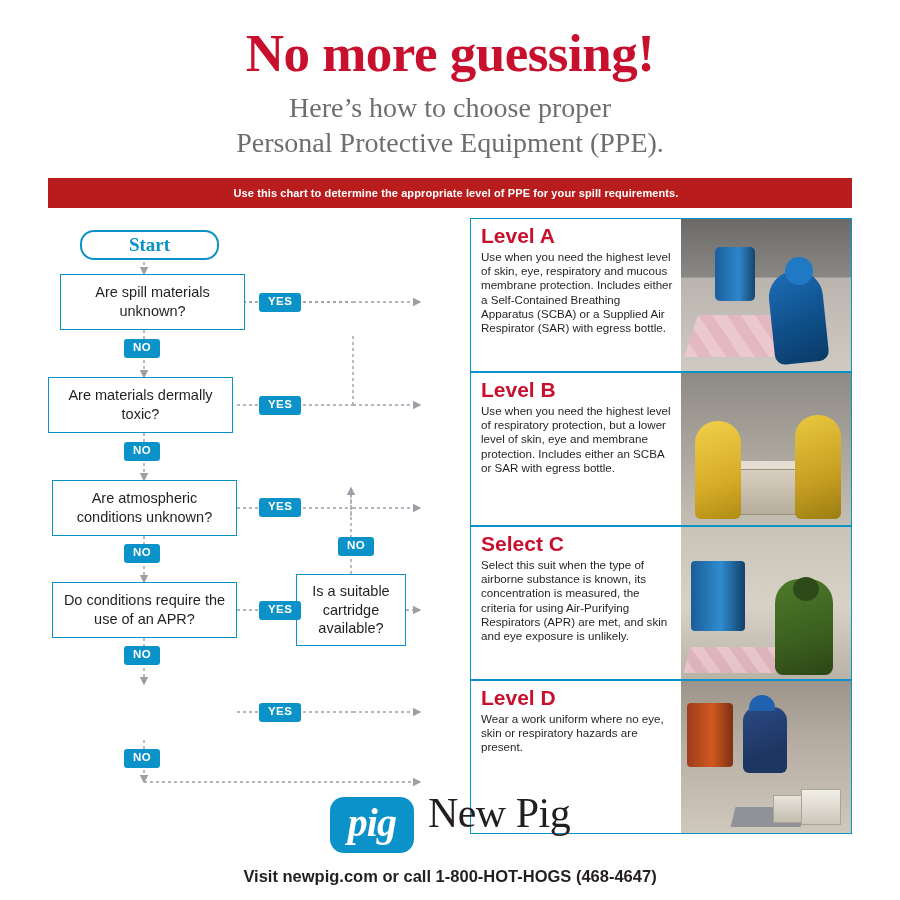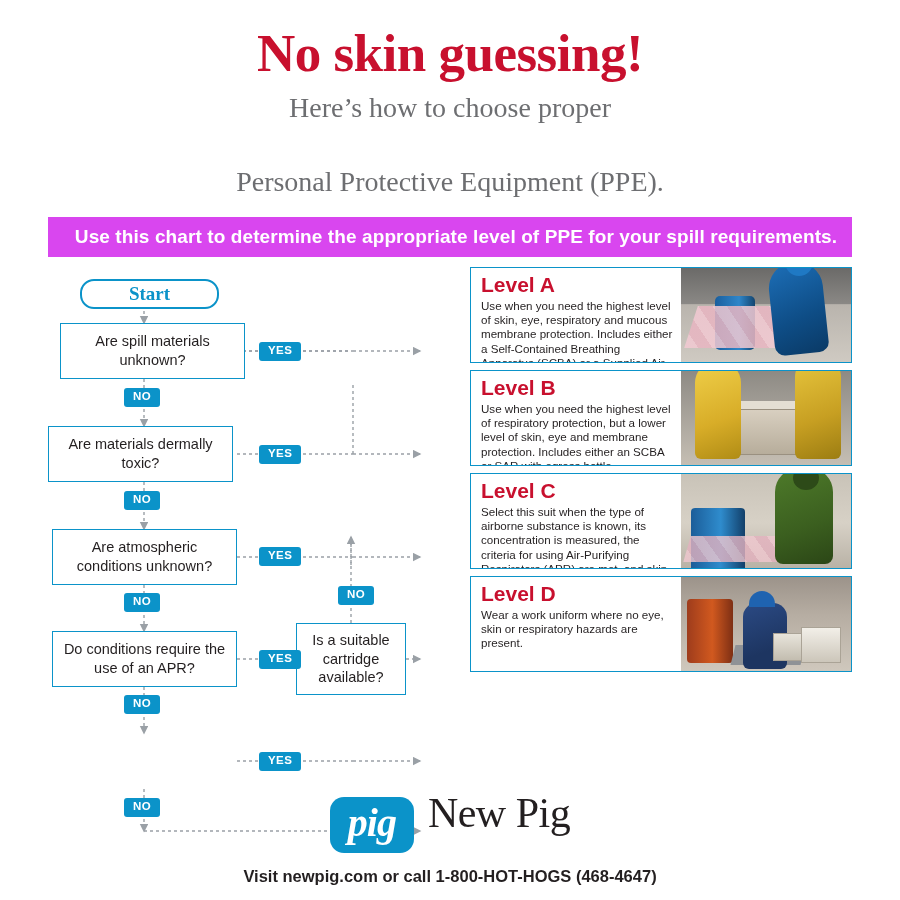--- a/index.html
+++ b/index.html
@@ -30,28 +30,28 @@
     line-height: 1.02;
     margin: 0;
   }
   .subhead {
     font-family: "Liberation Serif", serif;
     font-size: 28px;
     color: #6d6e71;
     line-height: 1.25;
     margin: 10px 0 0 0;
   }
-  .subhead .line2 { display: block; margin-top: 39px; }
+  .subhead .line2 { display: block; }
 
   
   .bluebar {
     margin: 18px 48px 0 48px;
-    background: #d946ef;
+    background: #b91c1c;
     color: #ffffff;
-    font-size: 19px;
+    font-size: 11px;
     font-weight: bold;
     text-align: center;
     padding: 9px 0 9px 12px;
     letter-spacing: 0.1px;
   }
 
   
   .chart {
     position: relative;
     margin: 10px 48px 0 48px;
@@ -143,22 +143,22 @@
   .levels {
     position: absolute;
     right: 0;
     top: 0;
     width: 382px;
   }
   .level-card {
     position: relative;
     border: 1.5px solid #0b93c9;
     background: #fff;
-    height: 96px;
-    margin-bottom: 7px;
+    height: 154px;
+    margin-bottom: 0;
     box-sizing: border-box;
     overflow: hidden;
   }
   .level-card .txt {
     width: 212px;
     padding: 6px 8px 0 10px;
     box-sizing: border-box;
   }
   .level-title {
     color: #c8102e;
@@ -337,21 +337,21 @@
     margin-top: 14px;
     font-size: 16.5px;
     font-weight: bold;
     color: #231f20;
   }
 </style>
 </head>
 <body>
 
 <div class="header">
-  <h1 class="headline">No skin guessing!</h1>
+  <h1 class="headline">No more guessing!</h1>
   <p class="subhead">
     <span>Here’s how to choose proper</span>
     <span class="line2">Personal Protective Equipment (PPE).</span>
   </p>
 </div>
 
 <div class="bluebar">Use this chart to determine the appropriate level of PPE for your spill requirements.</div>
 
 <div class="chart">
 
@@ -440,21 +440,21 @@
       <div class="level-photo photo-b">
         <div class="tbl"></div>
         <div class="box"></div>
         <div class="w1"></div>
         <div class="w2"></div>
       </div>
     </div>
 
     <div class="level-card">
       <div class="txt">
-        <div class="level-title">Level C</div>
+        <div class="level-title">Select C</div>
         <div class="level-body">Select this suit when the type of airborne substance is known, its concentration is measured, the criteria for using Air-Purifying Respirators (APR) are met, and skin and eye exposure is unlikely.</div>
       </div>
       <div class="level-photo photo-c">
         <div class="drum"></div>
         <div class="pad"></div>
         <div class="green"></div>
         <div class="mask"></div>
       </div>
     </div>
 

